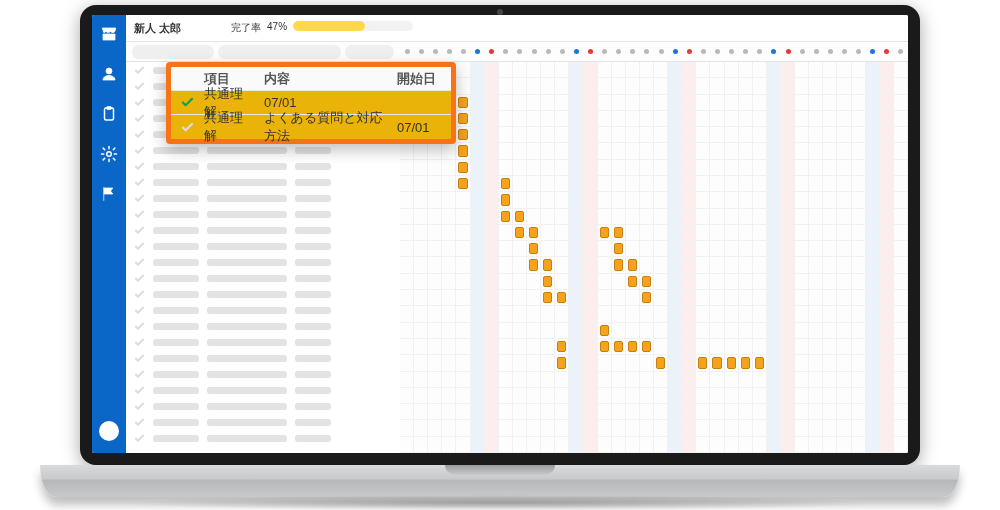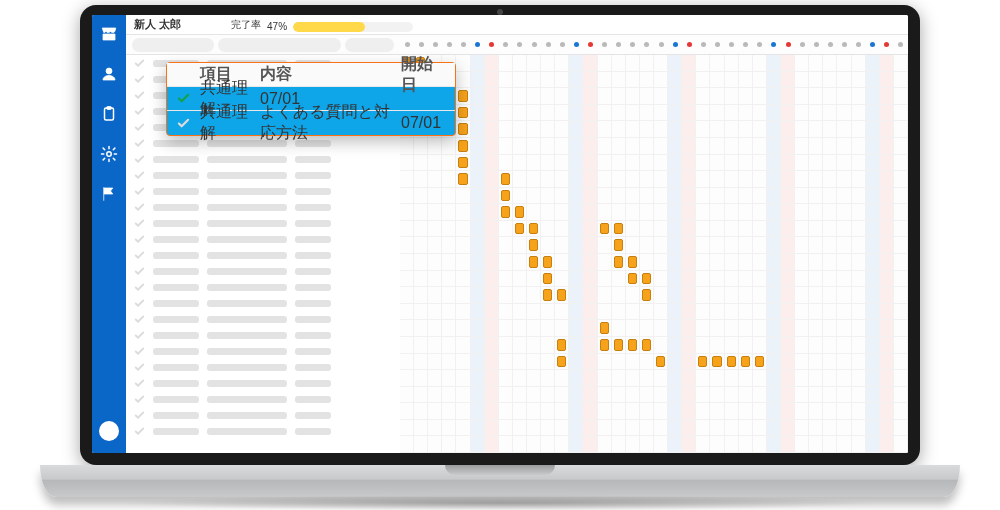--- a/index.html
+++ b/index.html
@@ -18,23 +18,23 @@
 
 
 .sidebar{width:34px;height:100%;background:#0a66c7;display:flex;flex-direction:column;align-items:center;padding-top:10px;gap:22px}
 .sidebar .ico{width:18px;height:18px;fill:#fff;stroke:#fff}
 .sidebar .avatar{margin-top:auto;margin-bottom:12px;width:20px;height:20px;border-radius:50%;background:#fff}
 
 
 .main{position:relative;flex:1;display:flex;flex-direction:column;font-size:11px;color:#333}
 
 
-.header{height:20px;display:flex;align-items:center;gap:10px;padding:0 8px;background:#fff;border-bottom:1px solid #e4e4e4}
+.header{height:27px;display:flex;align-items:center;gap:10px;padding:0 8px;background:#fff;border-bottom:1px solid #e4e4e4}
 .user-name{font-weight:600;font-size:11px}
-.progress-wrap{display:flex;align-items:flex-end;gap:6px;margin-left:40px}
+.progress-wrap{display:flex;align-items:flex-start;gap:6px;margin-left:40px}
 .progress-label{font-size:10px;color:#333}
 .progress-bar{position:relative;width:120px;height:10px;background:#f2f2f2;border-radius:5px;overflow:hidden}
 .progress-fill{position:absolute;left:0;top:0;height:100%;background:#ffd94a;border-radius:5px}
 
 
 .col-header{height:20px;display:flex;border-bottom:1px solid #e4e4e4}
 .tabs{width:274px;display:flex;align-items:center;gap:4px;padding:0 6px}
 .tab{height:14px;border-radius:7px;background:#efefef;cursor:pointer}
 .tab.w1{flex:2}.tab.w2{flex:3}.tab.w3{flex:1.2}
 .date-header{flex:1;display:grid;align-items:center}
@@ -50,21 +50,21 @@
 .ph{height:7px;border-radius:3px;background:#e3e3e3}
 .ph.a{width:46px}.ph.b{width:80px}.ph.c{width:36px}
 
 .gantt{position:relative;flex:1;display:grid}
 .gcell{border-right:1px solid #f1f1f1;border-bottom:1px solid #f1f1f1;position:relative}
 .gcell.wk-sat{background:#ecf2fa}
 .gcell.wk-sun{background:#fdeeee}
 .bar{position:absolute;inset:2px;background:#f6a21b;border:1px solid #c77f0e;border-radius:2px}
 
 
-.card{position:absolute;left:40px;top:47px;width:290px;background:#0ea5e9;border:1px solid #f97316;border-radius:4px;box-shadow:0 6px 16px rgba(0,0,0,.25);font-size:16px}
+.card{position:absolute;left:40px;top:47px;width:290px;background:#eab308;border:5px solid #f97316;border-radius:4px;box-shadow:0 6px 16px rgba(0,0,0,.25);font-size:13px}
 .card-row{display:flex;align-items:center;height:24px;padding:0 10px;border-bottom:1px solid #e9e9e9;gap:10px}
 .card-row:last-child{border-bottom:none}
 .card-row.hd{background:#fafafa;color:#555;font-weight:600}
 .card .chk{width:13px;height:11px}
 .card .chk.done path{stroke:#11a34a}
 .card .c1{width:50px;flex:0 0 auto}
 .card .c2{flex:1}
 .card .c3{width:44px;flex:0 0 auto;}
 </style>
 </head>

